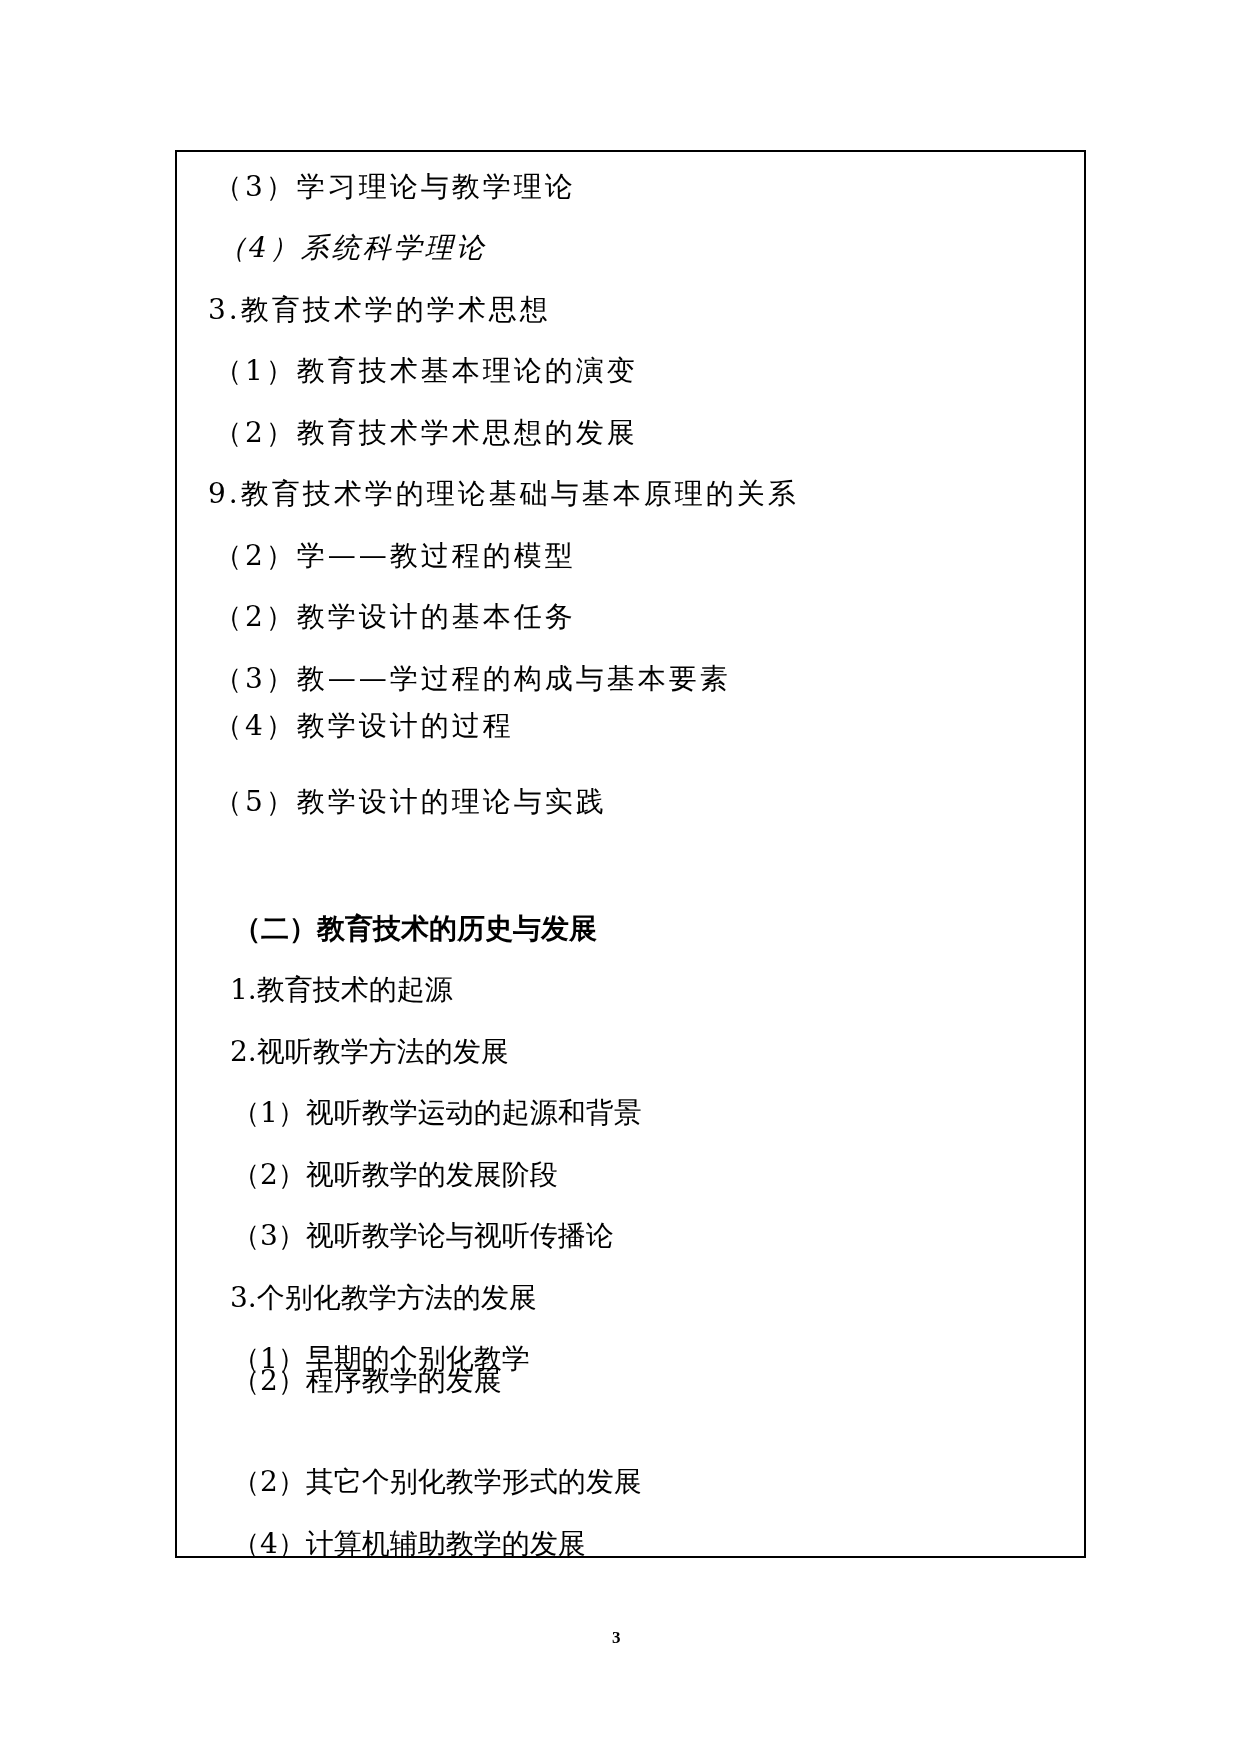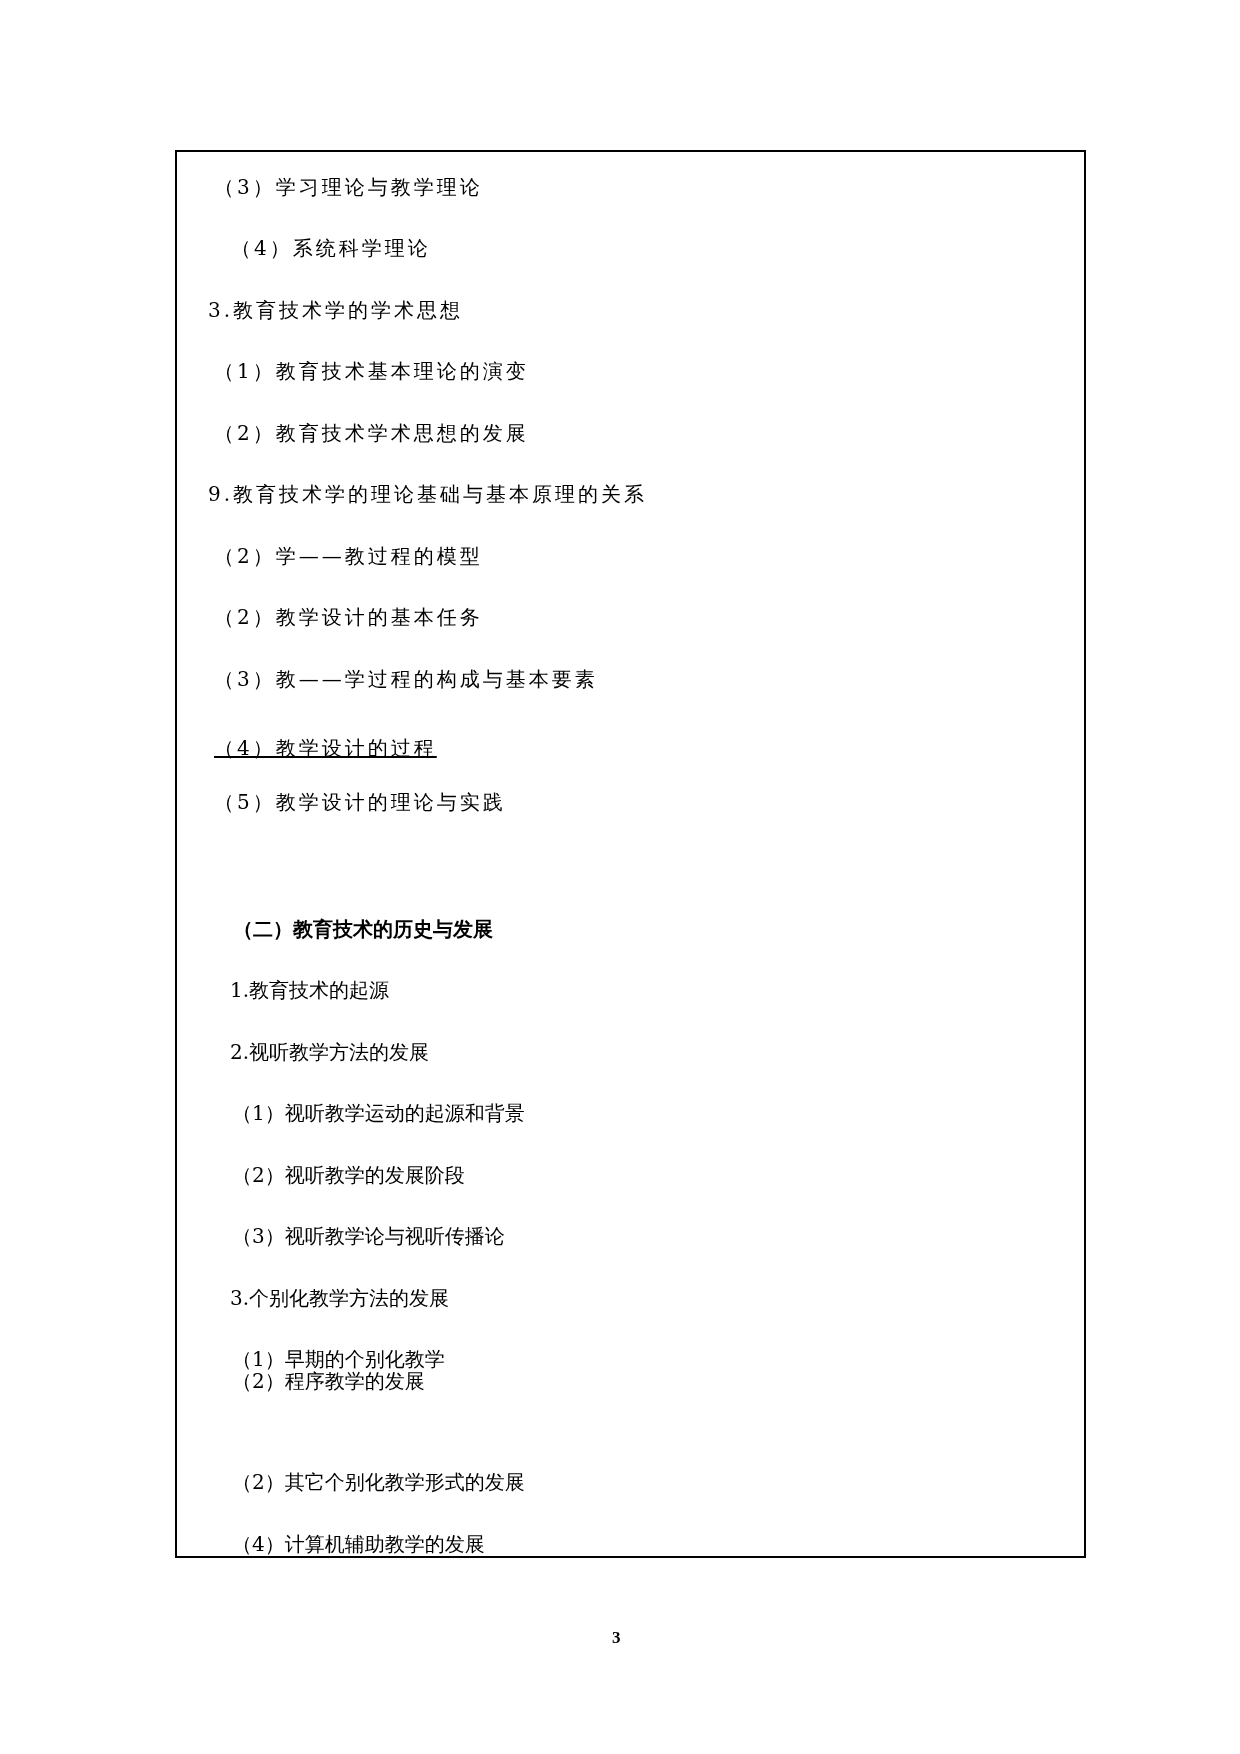--- a/index.html
+++ b/index.html
@@ -1,41 +1,41 @@
 <!DOCTYPE html>
 <html><head>
   <meta charset="utf-8">
   <style>
     html, body { margin: 0; padding: 0; background: #ffffff; }
     body { width: 1240px; height: 1754px; position: relative; overflow: hidden;
       font-family: "DejaVu Serif", "Liberation Serif", serif; color: #000; }
     .frame { position: absolute; left: 175px; top: 150px; width: 911px; height: 1408px;
       border: 2px solid #000; box-sizing: border-box; }
-    .line { position: absolute; font-size: 20px; line-height: 30px; white-space: nowrap;
+    .line { position: absolute; font-size: 28px; line-height: 30px; white-space: nowrap;
       letter-spacing: 3px; }
     .line.tight { letter-spacing: 0px; }
     .line.bold { font-weight: bold; letter-spacing: 0px; }
     .pagenum { position: absolute; left: 612px; top: 1628px; font-size: 17px; font-weight: bold;
       font-family: "Liberation Serif", serif; }
   </style>
 </head>
 <body>
 
 <div class="frame"></div>
 
 <div class="line" style="left:214px;top:172px;">（3）学习理论与教学理论</div>
-<div class="line" style="left:231px;top:233px;">（4）系统科学理论</div>
+<div class="line" style="left:218px;top:233px;font-style:italic;">（4）系统科学理论</div>
 <div class="line" style="left:208px;top:295px;">3.教育技术学的学术思想</div>
 <div class="line" style="left:214px;top:356px;">（1）教育技术基本理论的演变</div>
 <div class="line" style="left:214px;top:418px;">（2）教育技术学术思想的发展</div>
 <div class="line" style="left:208px;top:479px;">9.教育技术学的理论基础与基本原理的关系</div>
 <div class="line" style="left:214px;top:541px;">（2）学——教过程的模型</div>
 <div class="line" style="left:214px;top:602px;">（2）教学设计的基本任务</div>
 <div class="line" style="left:214px;top:664px;">（3）教——学过程的构成与基本要素</div>
-<div class="line" style="left:214px;top:733px;text-decoration:underline;">（4）教学设计的过程</div>
+<div class="line" style="left:214px;top:711px;">（4）教学设计的过程</div>
 <div class="line" style="left:214px;top:787px;">（5）教学设计的理论与实践</div>
 
 <div class="line bold" style="left:208px;top:914px;margin-left:25px;">（二）教育技术的历史与发展</div>
 <div class="line tight" style="left:230px;top:975px;">1.教育技术的起源</div>
 <div class="line tight" style="left:230px;top:1037px;">2.视听教学方法的发展</div>
 <div class="line tight" style="left:232px;top:1098px;">（1）视听教学运动的起源和背景</div>
 <div class="line tight" style="left:232px;top:1160px;">（2）视听教学的发展阶段</div>
 <div class="line tight" style="left:232px;top:1221px;">（3）视听教学论与视听传播论</div>
 <div class="line tight" style="left:230px;top:1283px;">3.个别化教学方法的发展</div>
 <div class="line tight" style="left:232px;top:1344px;">（1）早期的个别化教学</div>

